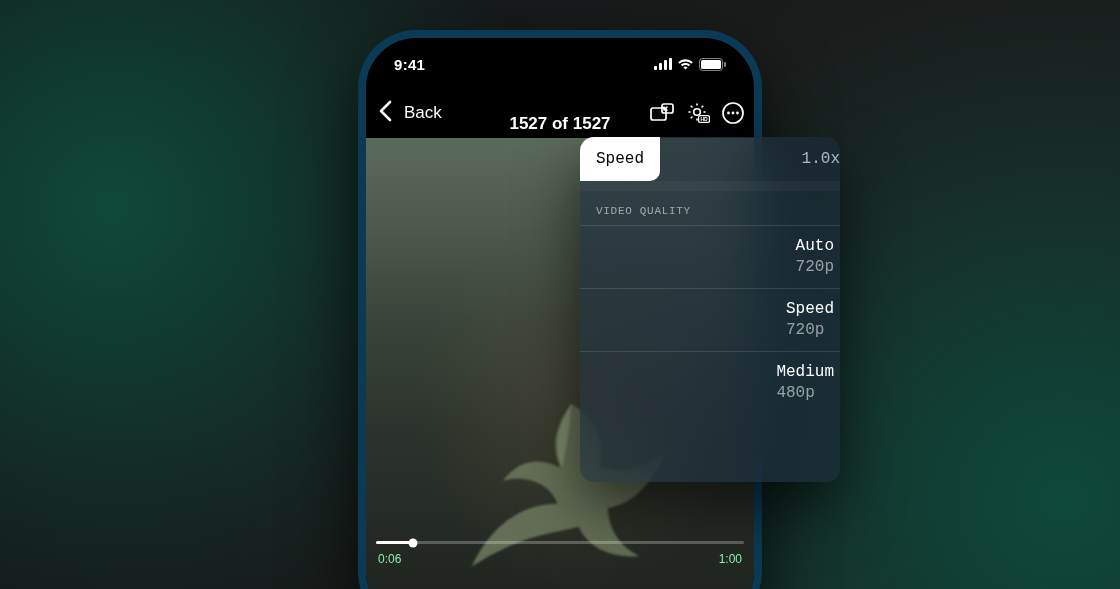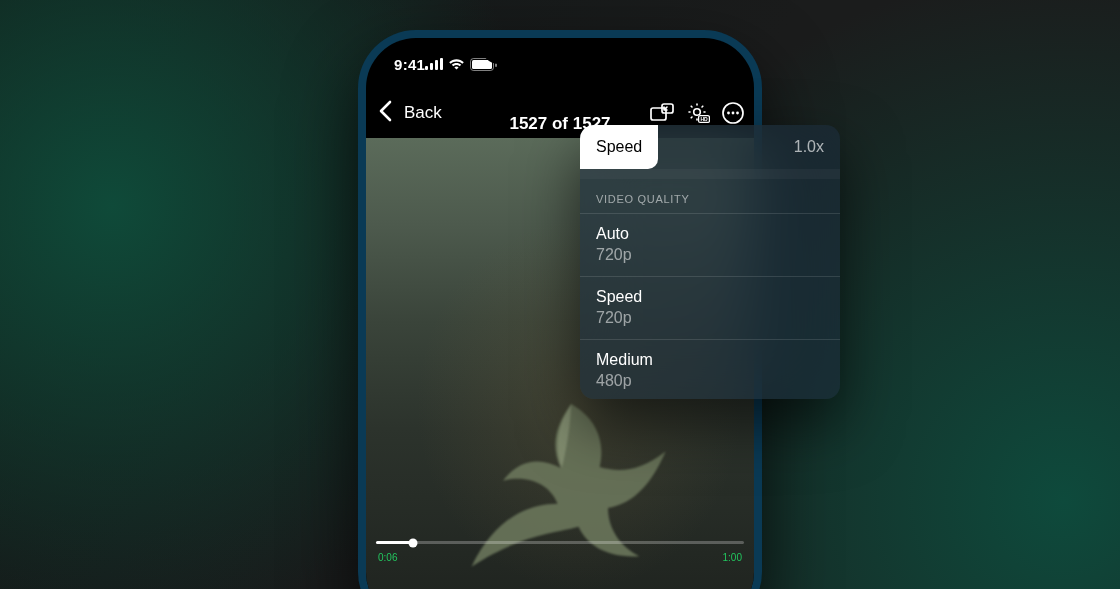--- a/index.html
+++ b/index.html
@@ -49,20 +49,21 @@
 
   
   .status-bar {
     position: absolute;
     top: 12px;
     left: 0;
     right: 0;
     height: 28px;
     display: flex;
     align-items: center;
+    justify-content: space-between;
     padding: 0 28px;
     z-index: 4;
   }
   .status-time {
     font-size: 15px;
     font-weight: 600;
     letter-spacing: 0.3px;
   }
   .status-right {
     display: flex;
@@ -164,74 +165,76 @@
     width: 9px;
     height: 9px;
     background: #fff;
     border-radius: 50%;
     top: 50%;
     transform: translate(-50%, -50%);
   }
   .time-row {
     display: flex;
     justify-content: space-between;
-    font-size: 10px;
-    color: #22c55e;
+    font-size: 12px;
+    color: #86efac;
     margin-top: 8px;
     padding: 0 2px;
   }
 
   
   .popover {
     position: absolute;
     left: 580px;
-    top: 125px;
+    top: 137px;
     width: 260px;
-    height: 274px;
+    height: 345px;
     border-radius: 14px;
     background: rgba(28,44,58,0.65);
     backdrop-filter: blur(30px);
     box-shadow: 0 25px 60px rgba(0,0,0,0.6);
     overflow: hidden;
     color: #fff;
+    font-family: Liberation Mono, monospace;
   }
   .speed-row {
     display: flex;
     align-items: center;
     height: 44px;
   }
   .speed-pill {
     background: #fff;
     color: #000;
     font-size: 16px;
     padding: 0 16px;
     height: 44px;
     display: flex;
     align-items: center;
     border-bottom-right-radius: 10px;
   }
   .speed-value {
     margin-left: auto;
-    padding-right: 16px;
+    padding-right: 0;
     color: rgba(255,255,255,0.65);
     font-size: 16px;
   }
   .sep { height: 10px; background: rgba(255,255,255,0.04); }
   .vq-header {
     font-size: 11px;
     letter-spacing: 0.7px;
     color: rgba(255,255,255,0.55);
     padding: 14px 32px 8px 16px;
   }
   .vq-item {
-    padding: 10px 24px 11px 16px;
+    padding: 10px 6px 11px 16px;
     border-top: 0.5px solid rgba(255,255,255,0.12);
     display: flex;
     align-items: center;
     cursor: pointer;
+    justify-content: flex-end;
   }
   .vq-item:first-of-type { border-top: none; }
   .vq-text .label { font-size: 16px; line-height: 1.25; }
   .vq-text .sub   { font-size: 16px; color: rgba(255,255,255,0.55); line-height: 1.25; margin-top: 1px; }
   .check { margin-left: auto; }
 </style>
 </head>
 <body>
 
 <div class="phone">

